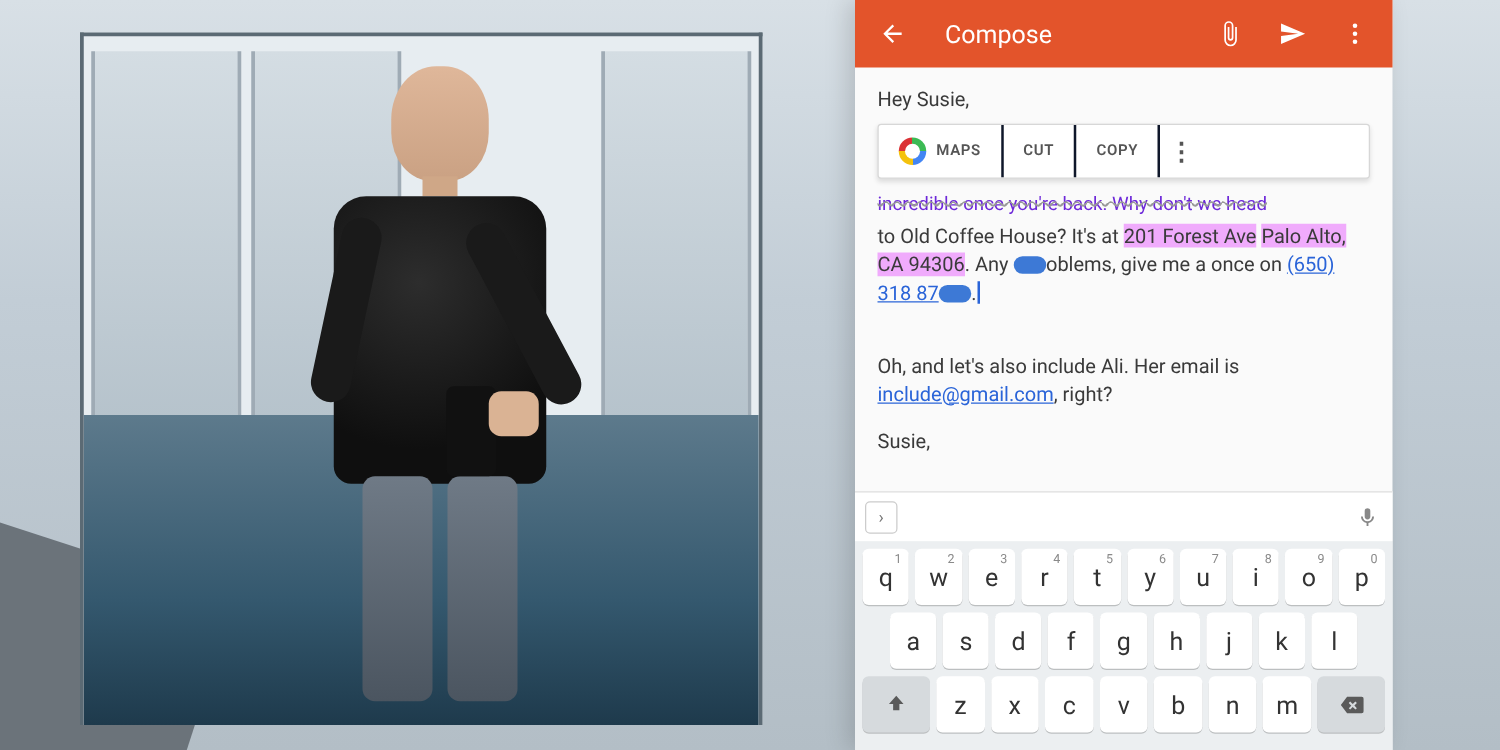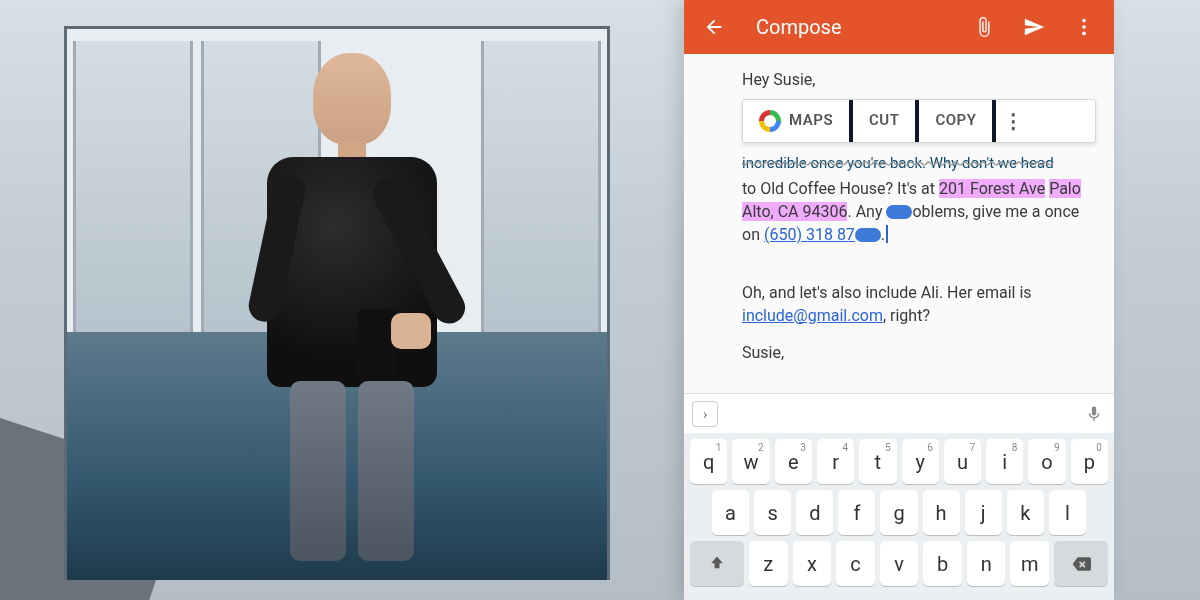--- a/index.html
+++ b/index.html
@@ -53,32 +53,32 @@
     display:flex; flex-direction:column;
   }
   .appbar {
     height: 54px; background: #e3542b; color: #fff; display:flex; align-items:center;
     padding: 0 10px; gap: 10px;
   }
   .appbar .title { font-size: 20px; font-weight: 400; flex: 1; margin-left: 12px; }
   .icon-btn { width: 40px; height: 40px; display:flex; align-items:center; justify-content:center; cursor:pointer; color:#fff; }
   .icon-btn svg { width: 22px; height: 22px; fill: currentColor; }
 
-  .compose-body { flex:1; padding: 14px 18px 0 18px; color:#3a3a3a; font-size:16px; line-height:1.45; position:relative; overflow:hidden;margin-left:40px; }
+  .compose-body { flex:1; padding: 14px 18px 0 18px; color:#3a3a3a; font-size:16px; line-height:1.45; position:relative; overflow:hidden; }
   .greeting { margin-bottom: 8px; }
 
   .toolbar {
     display:flex; align-items:center; height:44px; border:1px solid #d7d7d7; border-radius:3px;
     background:#fff; box-shadow:0 2px 4px rgba(0,0,0,.12); margin: 6px 0 10px 0;
     overflow:hidden;
   }
   .toolbar .tb-item {
     height:100%; display:flex; align-items:center; justify-content:center;
-    font-size:15px; font-weight:600; letter-spacing:.5px; color:#555; padding:0 16px;
-    border-right:4px solid #0f172a; cursor:pointer;
+    font-size:12px; font-weight:600; letter-spacing:.5px; color:#555; padding:0 16px;
+    border-right:2px solid #0f172a; cursor:pointer;
   }
   .maps-icon {
     width:22px; height:22px; border-radius:50%; margin-right:8px; position:relative;
     background: conic-gradient(#3cba54 0 90deg,#4285f4 90deg 180deg,#f4c20d 180deg 270deg,#db3236 270deg 360deg);
   }
   .maps-icon::after { content:""; position:absolute; inset:5px; background:#fff; border-radius:50%; }
   .toolbar .more { width:34px; border-right:none; font-size:20px; padding:0; }
 
   .msg .sel { background:#f0abfc; }
   .msg .redact { display:inline-block; width:26px; height:14px; border-radius:8px; background:#3d79d6; vertical-align:-2px; }
@@ -172,21 +172,21 @@
           </div>
         <div class="tb-item">
             <span>COPY</span>
           </div>
         <div class="tb-item more">
             <span>⋮</span>
           </div>
       </div>
 
       <div class="msg">
-        <div style="color:#0c4a6e; text-decoration:line-through wavy #999; font-size:15px; margin-bottom:2px;">incredible once you're back. Why don't we head</div>
+        <div style="color:#6d28d9; text-decoration:line-through wavy #999; font-size:15px; margin-bottom:2px;">incredible once you're back. Why don't we head</div>
         <span>to Old Coffee House? It's at </span><span class="sel">201 Forest Ave</span>
         <span class="sel">Palo Alto, CA 94306</span><span>. Any </span><span class="redact"></span><span>oblems, give me a once on </span><a href="#">(650) 318 87</a><span class="redact"></span><span>.</span><span class="cursor"></span>
         <div style="height:34px"></div>
         <span>Oh, and let's also include Ali. Her email is </span><a href="#">include@gmail.com</a><span>, right?</span>
         <div style="height:14px"></div>
         <span>Susie,</span>
       </div>
     </div>
 
     <div class="suggestion-bar">

